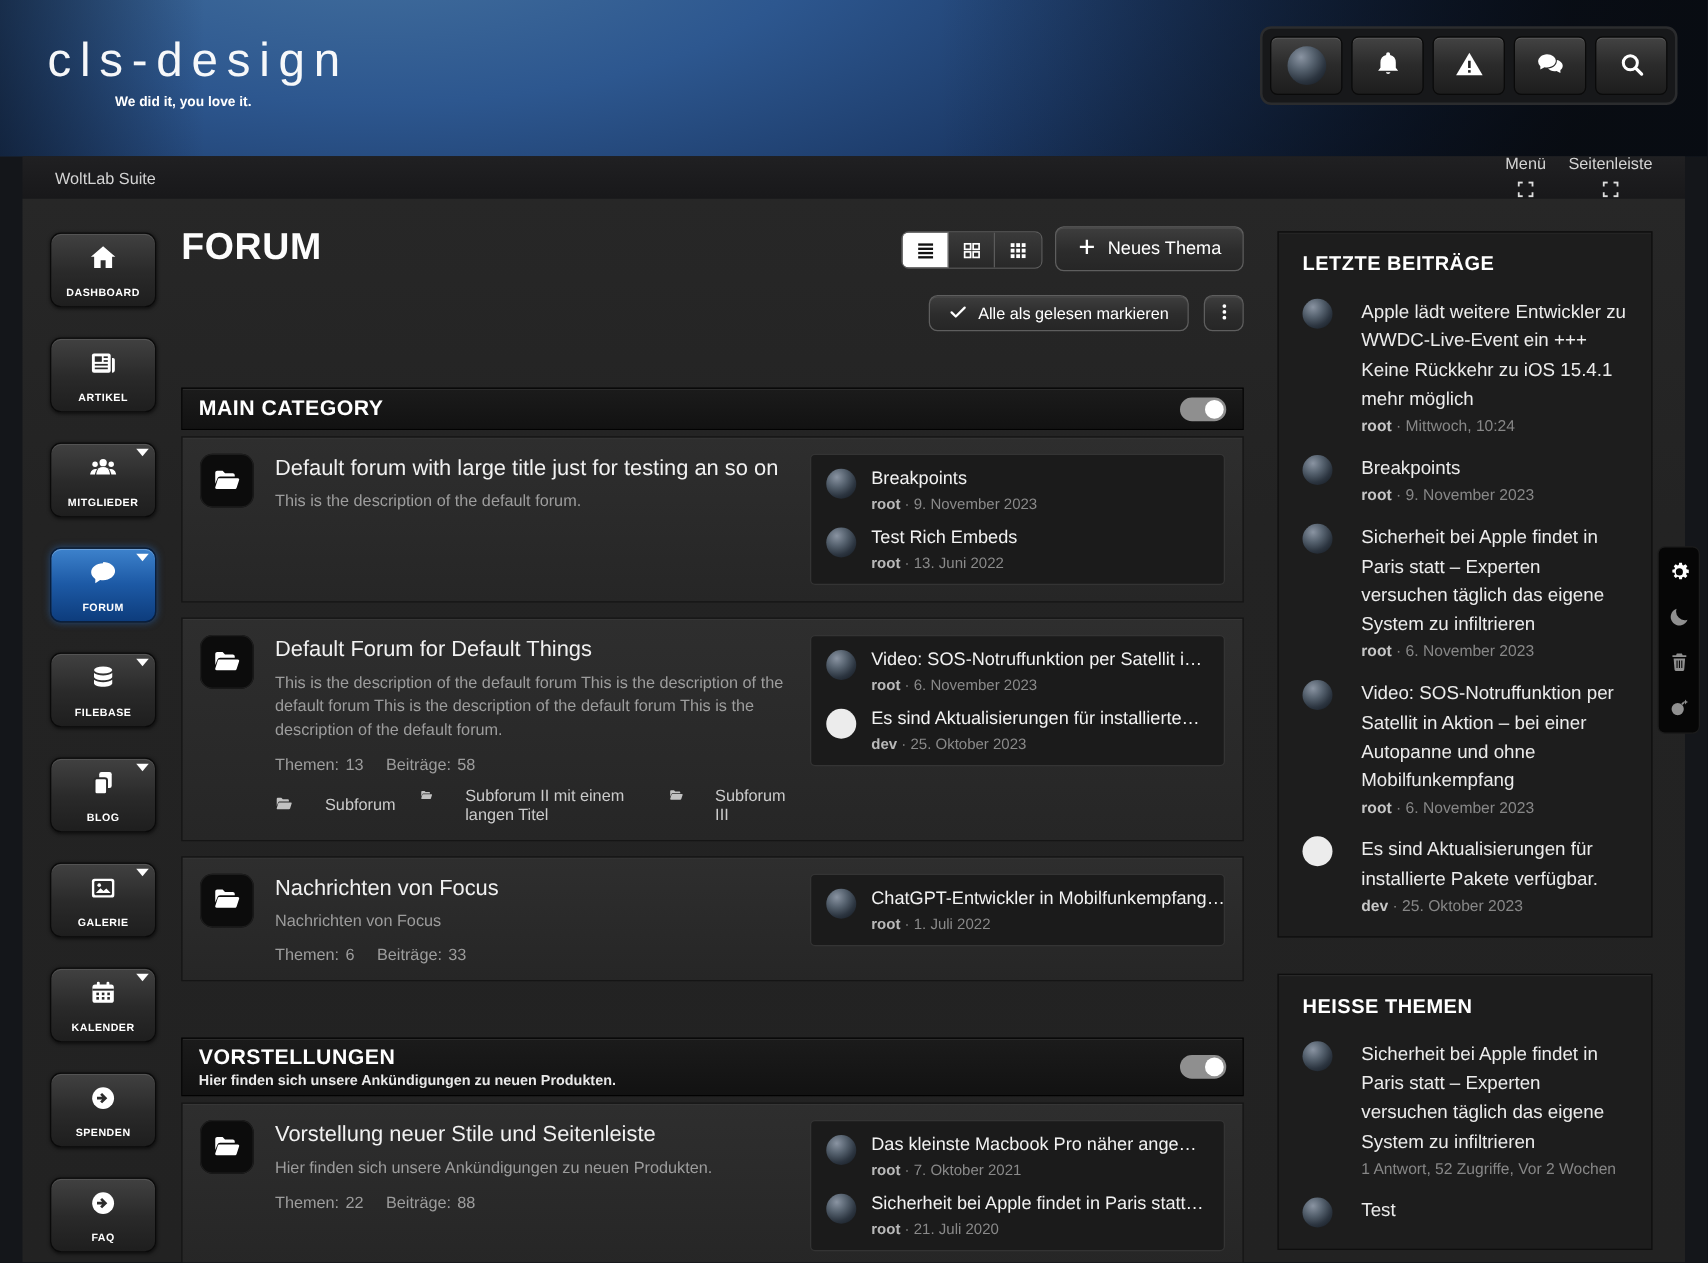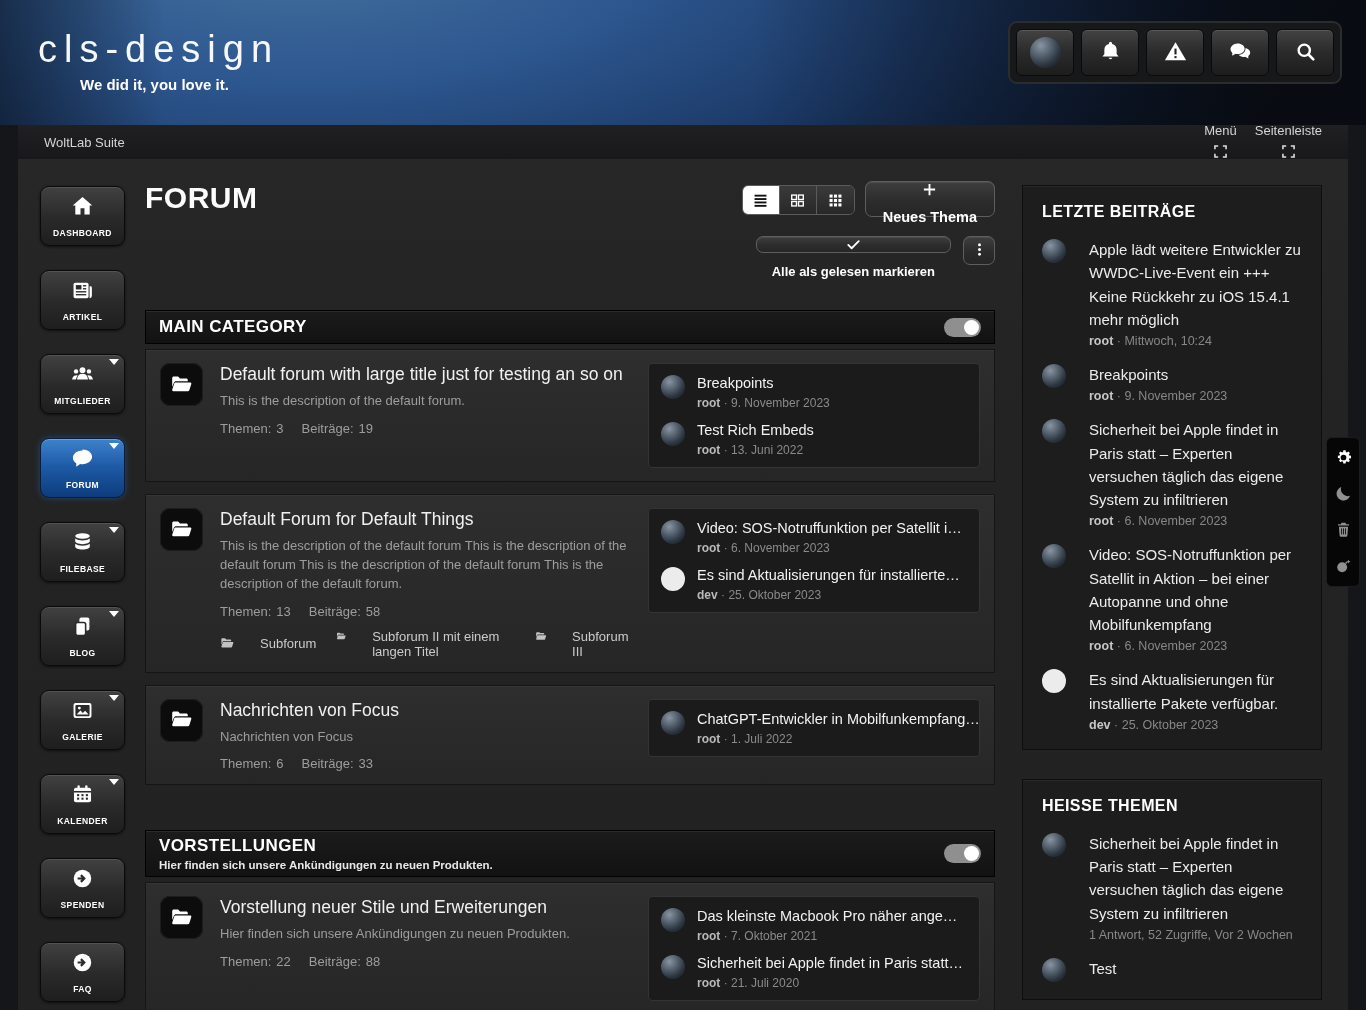--- a/index.html
+++ b/index.html
@@ -8,21 +8,21 @@
   .page { position:relative; width:1366px; height:1010px; overflow:hidden; background:#14161a; }
 
   
   .top-header { position:absolute; top:0; left:0; width:1366px; height:125px;
     background:
       linear-gradient(90deg, rgba(6,10,18,.55) 0%, rgba(6,10,18,0) 12%, rgba(6,10,18,0) 55%, rgba(8,10,14,.82) 92%),
       radial-gradient(1050px 420px at 300px -60px, #45729f 0%, #2d578f 34%, #1c3a68 62%, #0e1f3c 88%, #0a1526 100%);
   }
   .logo { position:absolute; left:38px; top:28px; color:#fff; font-size:38px; font-weight:400;
     letter-spacing:7px; opacity:.96; }
-  .tagline { position:absolute; left:80px; top:76px; color:#fff; font-size:15px; font-weight:bold; }
+  .tagline { position:absolute; left:92px; top:76px; color:#fff; font-size:11px; font-weight:bold; }
 
   .top-toolbar { position:absolute; top:21px; right:24px; display:flex; gap:7px;
     background:#17181a; border:2px solid #2b2c2e; border-radius:9px; padding:6px; }
   .tb-btn { width:58px; height:47px; border-radius:6px; border:1px solid #0a0a0a; cursor:pointer;
     background:linear-gradient(180deg,#434343,#2b2b2b 48%,#1d1d1d); display:grid; place-items:center;
     box-shadow: inset 0 1px 0 rgba(255,255,255,.12); }
   .tb-btn svg { width:25px; height:25px; }
   .avatar-circle { width:31px; height:31px; border-radius:50%;
     background:radial-gradient(circle at 35% 28%, #8a94a2 0%, #55616e 35%, #2c3540 65%, #0f141b 100%); }
 
@@ -55,27 +55,27 @@
   .main { position:absolute; left:145px; top:181px; width:850px; }
   .title-row { display:flex; align-items:flex-start; }
   .page-title { font-size:30px; font-weight:bold; color:#fdfdfd; letter-spacing:.5px; }
   .view-group { margin-left:auto; margin-top:4px; display:flex; border:1px solid #5b5b5b; border-radius:6px;
     overflow:hidden; }
   .view-btn { width:37px; height:28px; display:grid; place-items:center; cursor:pointer;
     background:linear-gradient(180deg,#3a3a3a,#282828); border-right:1px solid #5b5b5b; color:#fff; }
   .view-btn:last-child { border-right:none; }
   .view-btn.active { background:#fff; color:#111; }
   .view-btn svg { width:17px; height:17px; }
-  .btn { display:flex; align-items:center; gap:9px; cursor:pointer; color:#fff; font-weight:bold;
+  .btn { display:flex; align-items:center; gap:9px; cursor:pointer; color:#fff; font-weight:normal;
     background:linear-gradient(180deg,#3e3e3e,#2c2c2c 55%,#262626); border:1px solid #5e5e5e; border-radius:7px;
-    box-shadow: inset 0 1px 0 rgba(255,255,255,.08); flex-direction: column; }
+    box-shadow: inset 0 1px 0 rgba(255,255,255,.08); }
   .new-topic { margin-left:10px; height:36px; padding:0 17px; font-size:14.5px; }
   .new-topic svg { width:15px; height:15px; }
   .actions-row { display:flex; justify-content:flex-end; gap:12px; margin-top:19px; }
-  .mark-read { height:17px; padding:0 15px; font-size:13px; }
+  .mark-read { height:29px; padding:0 15px; font-size:13px; }
   .mark-read svg { width:15px; height:15px; }
   .kebab-btn { width:32px; height:29px; justify-content:center; gap:0; }
   .kebab-btn svg { width:15px; height:15px; }
 
   
   .category { margin-top:24px; }
   .cat-header { display:flex; align-items:center; padding:5px 13px; min-height:34px;
     background:linear-gradient(180deg,#1b1b1b,#121212); border:1px solid #020202;
     box-shadow: inset 0 1px 0 rgba(255,255,255,.07); margin-top: 45px; }
   .cat-head-text { flex:1; min-width:0; }
@@ -366,24 +366,20 @@
       <div class="forum-row">
         <span class="f-icon">
             <svg viewBox="0 0 24 24" fill="currentColor">
               <path d="M2.2 5.2c0-.9.7-1.6 1.6-1.6h4.3L10 5.5h6.2c.9 0 1.6.7 1.6 1.6v1.1H6.1c-1 0-1.9.7-2.2 1.6L2.2 14z"></path>
               <path d="M5.3 9.6h15c.7 0 1.3.7 1 1.4l-2 6.2c-.2.6-.7 1-1.4 1H3.3c-.8 0-1.3-.7-1.1-1.4l2-6.2c.2-.6.7-1 1.1-1z"></path>
             </svg>
           </span>
         <div class="f-body">
           <div class="f-title">Default forum with large title just for testing an so on</div>
           <div class="f-desc">This is the description of the default forum.</div>
-          <div class="f-stats">
-            <span><span>Themen:</span><span class="num">3</span></span>
-            <span><span>Beiträge:</span><span class="num">19</span></span>
-          </div>
         </div>
         <div class="f-posts">
           <div class="post">
             <span class="p-avatar" data-avatar="root"></span>
             <span class="p-text"><span class="p-title">Breakpoints</span>
             <div class="p-meta"><span class="author">root</span> <span>·</span> <span>9. November 2023</span></div></span>
           </div>
           <div class="post">
             <span class="p-avatar" data-avatar="root"></span>
             <span class="p-text"><span class="p-title">Test Rich Embeds</span>
@@ -481,21 +477,21 @@
       </div>
 
       <div class="forum-row">
         <span class="f-icon">
             <svg viewBox="0 0 24 24" fill="currentColor">
               <path d="M2.2 5.2c0-.9.7-1.6 1.6-1.6h4.3L10 5.5h6.2c.9 0 1.6.7 1.6 1.6v1.1H6.1c-1 0-1.9.7-2.2 1.6L2.2 14z"></path>
               <path d="M5.3 9.6h15c.7 0 1.3.7 1 1.4l-2 6.2c-.2.6-.7 1-1.4 1H3.3c-.8 0-1.3-.7-1.1-1.4l2-6.2c.2-.6.7-1 1.1-1z"></path>
             </svg>
           </span>
         <div class="f-body">
-          <div class="f-title">Vorstellung neuer Stile und Erweiterungen</div>
+          <div class="f-title">Vorstellung neuer Stile und Seitenleiste</div>
           <div class="f-desc">Hier finden sich unsere Ankündigungen zu neuen Produkten.</div>
           <div class="f-stats">
             <span><span>Themen:</span><span class="num">22</span></span>
             <span><span>Beiträge:</span><span class="num">88</span></span>
           </div>
         </div>
         <div class="f-posts">
           <div class="post">
             <span class="p-avatar" data-avatar="root"></span>
             <span class="p-text"><span class="p-title">Das kleinste Macbook Pro näher ange…</span>

